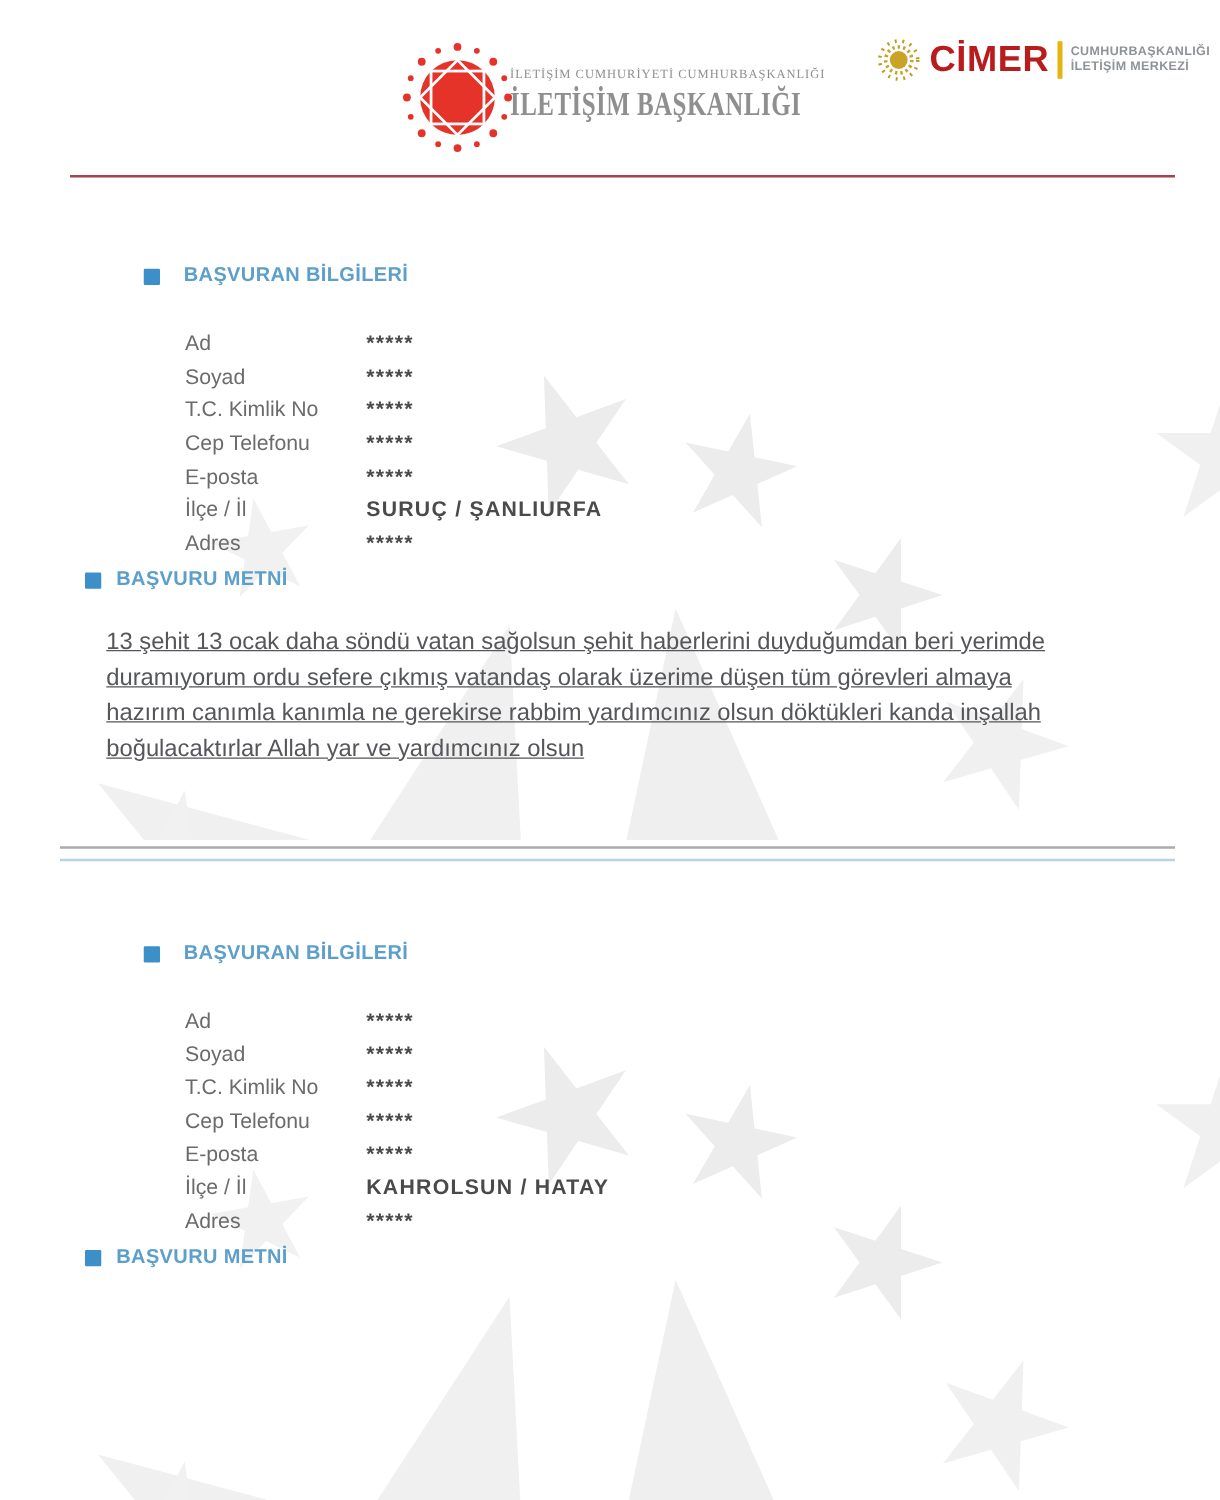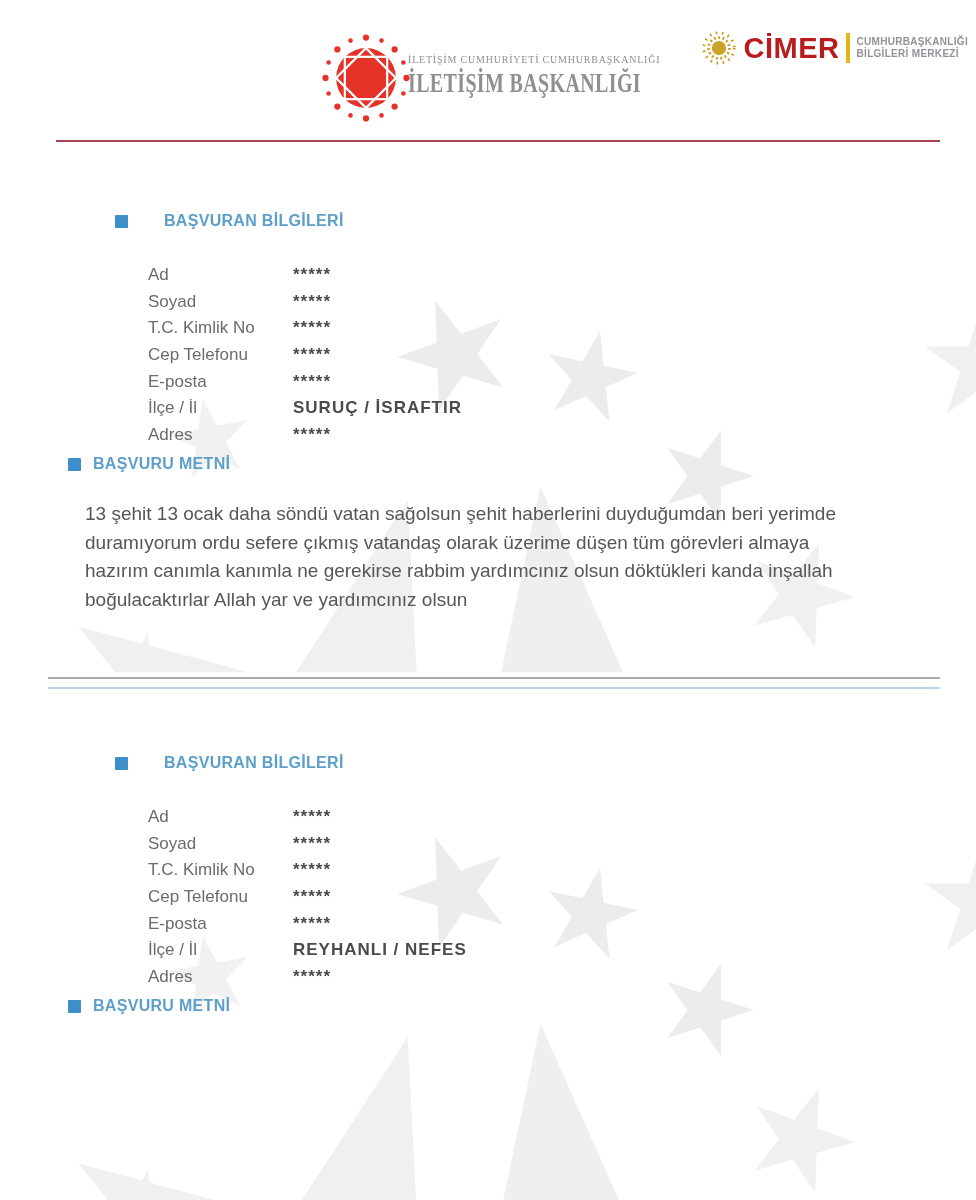--- a/index.html
+++ b/index.html
@@ -32,31 +32,31 @@
   .form-section{position:absolute;left:0;width:976px;overflow:hidden;}
   #form-1{top:150px;height:522px;}
   #form-2{top:692px;height:508px;}
   .watermark{position:absolute;left:0;top:0;}
   .section-content{position:relative;z-index:1;width:100%;height:100%;}
 
   .sec-header{position:absolute;display:flex;align-items:center;}
   .applicant-header{left:115px;top:62px;}
   .message-header{left:68px;top:305px;}
   .bullet{width:13px;height:13px;background:#3d8fc9;border-radius:1px;flex:0 0 auto;}
-  .applicant-header .sec-title{margin-left:36px;}
+  .applicant-header .sec-title{margin-left:19px;}
   .message-header .sec-title{margin-left:12px;}
   .sec-title{font-size:16px;font-weight:700;color:#5d9fcb;letter-spacing:0.3px;white-space:nowrap;}
 
   .fields{position:absolute;left:148px;top:112px;}
   .field-row{display:flex;align-items:center;height:26.6px;}
   .field-label{width:145px;font-size:17px;color:#6b6b6b;}
   .field-value{font-size:17px;font-weight:700;color:#4a4a4a;letter-spacing:1px;white-space:nowrap;}
 
   .message{position:absolute;left:85px;top:350px;width:830px;
-    font-size:19px;line-height:28.5px;color:#55565a;white-space:pre-wrap;}
+    font-size:19px;line-height:28.5px;color:#55565a;white-space:pre-wrap;text-decoration:underline;}
 
   
   .divider-gray{position:absolute;left:48px;top:677px;width:892px;height:2px;background:#ababab;}
   .divider-blue{position:absolute;left:48px;top:687px;width:892px;height:2px;background:#b8d4e4;}
 
   .hidden-defs{position:absolute;width:0;height:0;overflow:hidden;}
 </style>
 </head>
 <body>
 
@@ -102,21 +102,21 @@
   <div class="cimer">
     <svg class="cimer-sun" width="38" height="40" viewBox="-20 -21 40 42">
       <circle r="7.5" fill="#c9a227"></circle>
       <circle r="11" fill="none" stroke="#c9a227" stroke-width="3" stroke-dasharray="2 2.6"></circle>
       <circle r="16" fill="none" stroke="#bf9a1e" stroke-width="3" stroke-dasharray="1.6 4.9"></circle>
     </svg>
     <span class="cimer-word">CİMER</span>
     <span class="cimer-bar"></span>
     <span class="cimer-right">
       <div>CUMHURBAŞKANLIĞI</div>
-      <div>BİLGİLERİ MERKEZİ</div>
+      <div>İLETİŞİM MERKEZİ</div>
     </span>
   </div>
 
   <div class="red-rule"></div>
 
   <section class="form-section" id="form-1">
     <svg class="watermark" width="976" height="522" viewBox="0 0 976 522" fill="#ececec">
       <use href="#wm-star" transform="translate(455,205) rotate(-20) scale(58)"></use>
       <use href="#wm-star" transform="translate(590,228) rotate(12) scale(48)"></use>
       <use href="#wm-star" transform="translate(706,326) rotate(18) scale(48)"></use>
@@ -148,21 +148,21 @@
         <div class="field-row">
           <span class="field-label">Cep Telefonu</span>
           <span class="field-value">*****</span>
         </div>
         <div class="field-row">
           <span class="field-label">E-posta</span>
           <span class="field-value">*****</span>
         </div>
         <div class="field-row">
           <span class="field-label">İlçe / İl</span>
-          <span class="field-value">SURUÇ / İSRAFTIR</span>
+          <span class="field-value">SURUÇ / ŞANLIURFA</span>
         </div>
         <div class="field-row">
           <span class="field-label">Adres</span>
           <span class="field-value">*****</span>
         </div>
       </div>
       <div class="sec-header message-header">
         <span class="bullet"></span>
         <span class="sec-title">BAŞVURU METNİ</span>
       </div>
@@ -209,21 +209,21 @@
         <div class="field-row">
           <span class="field-label">Cep Telefonu</span>
           <span class="field-value">*****</span>
         </div>
         <div class="field-row">
           <span class="field-label">E-posta</span>
           <span class="field-value">*****</span>
         </div>
         <div class="field-row">
           <span class="field-label">İlçe / İl</span>
-          <span class="field-value">REYHANLI / NEFES</span>
+          <span class="field-value">KAHROLSUN / HATAY</span>
         </div>
         <div class="field-row">
           <span class="field-label">Adres</span>
           <span class="field-value">*****</span>
         </div>
       </div>
       <div class="sec-header message-header">
         <span class="bullet"></span>
         <span class="sec-title">BAŞVURU METNİ</span>
       </div>

